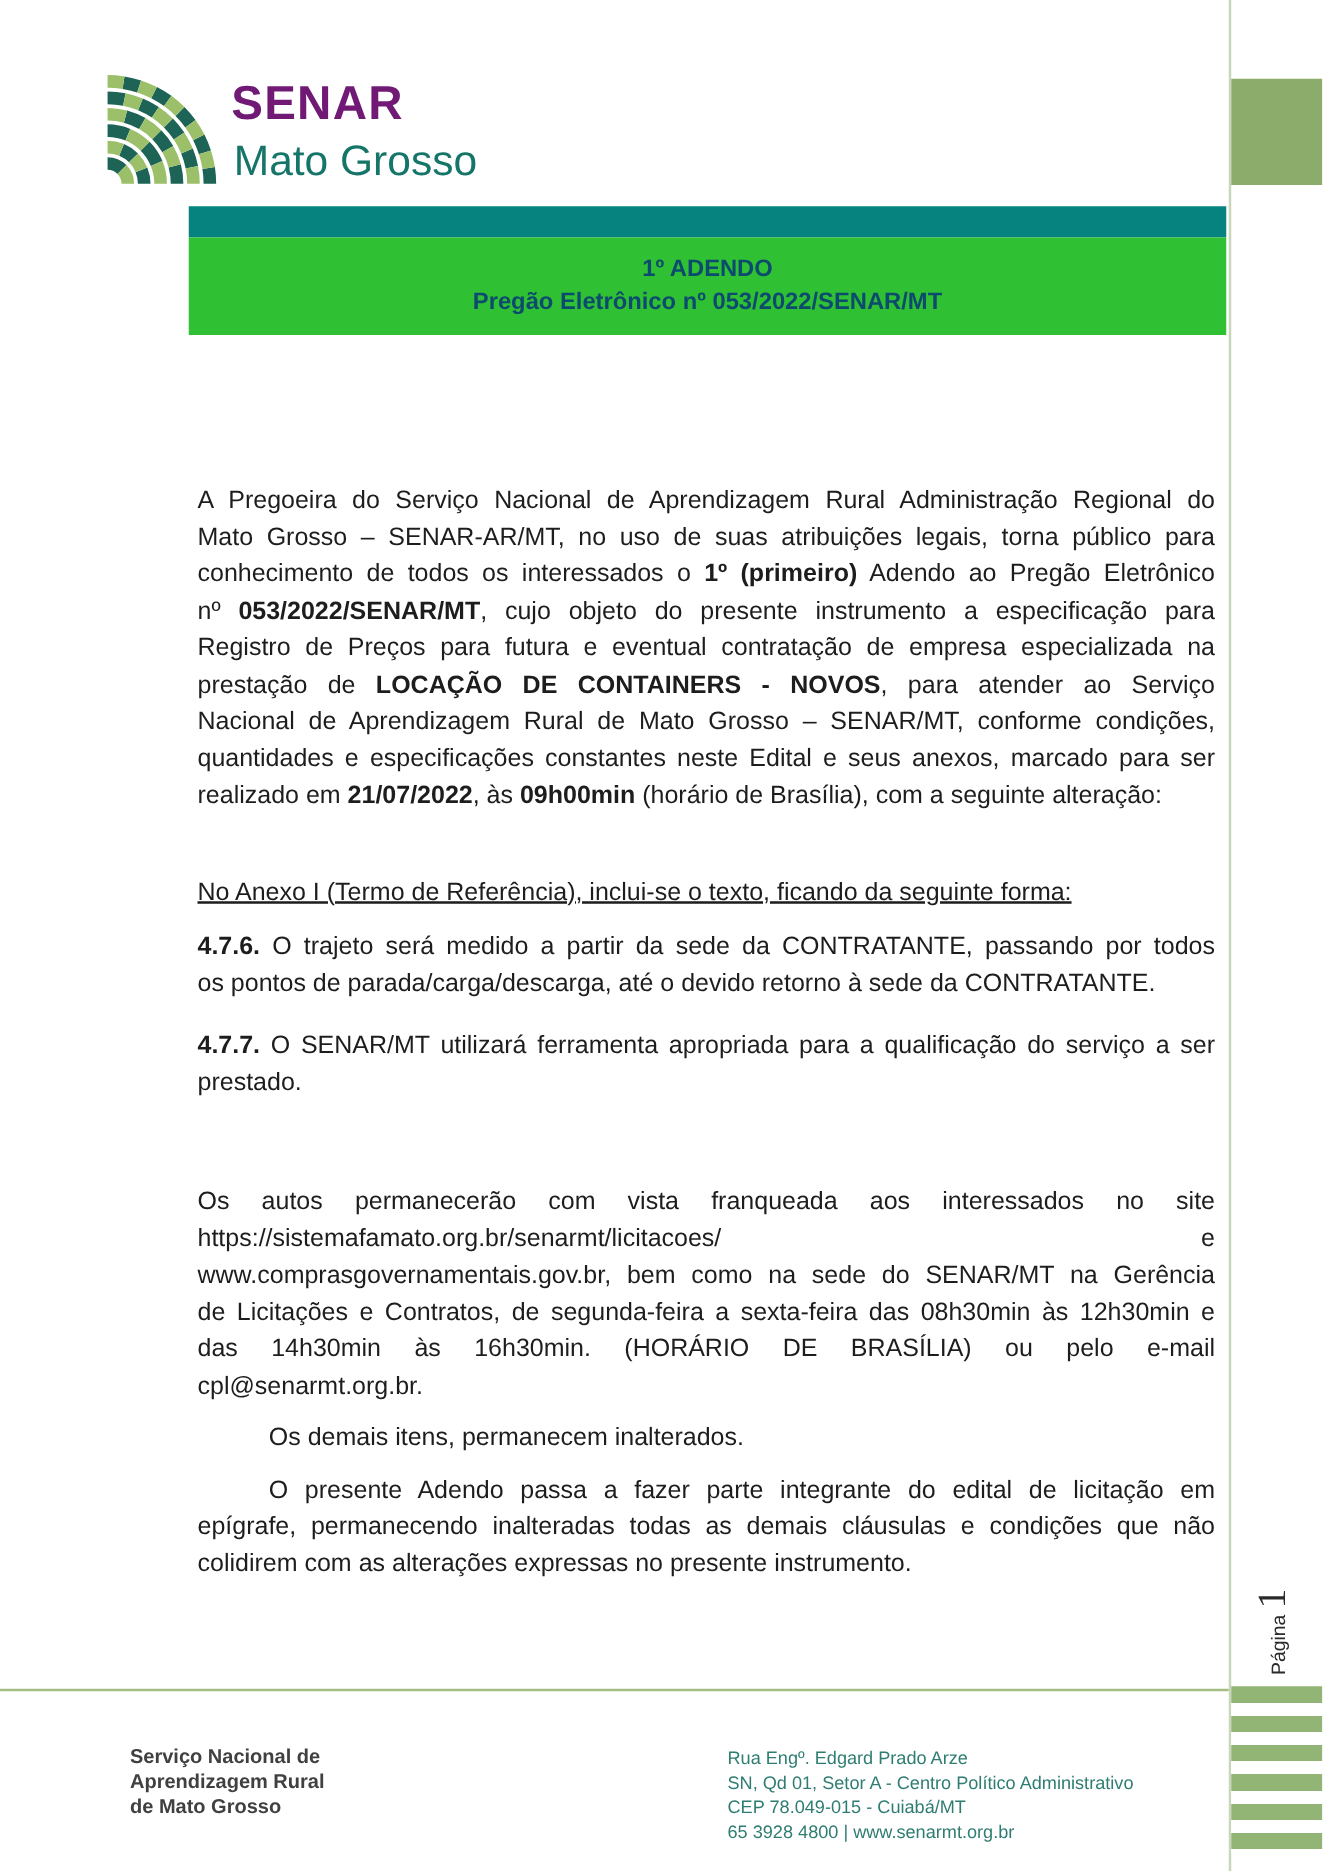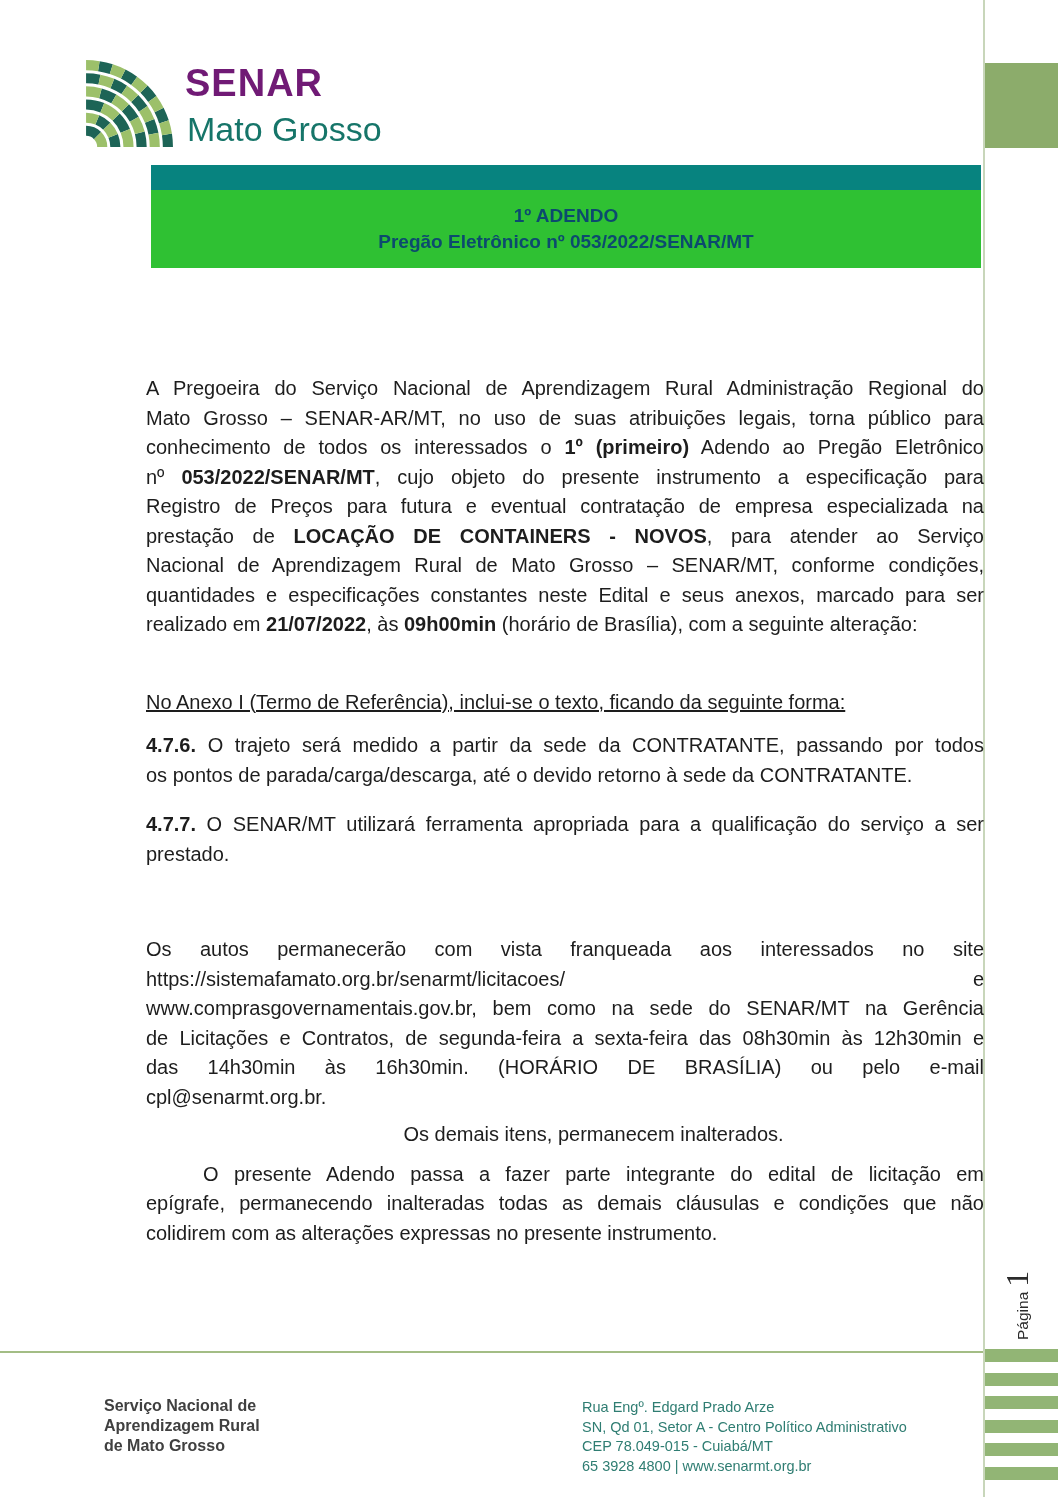--- a/index.html
+++ b/index.html
@@ -18,26 +18,26 @@
   .logo-svg{position:absolute;left:80px;top:52px;}
   .brand-name{position:absolute;left:185px;top:62px;font-size:38px;font-weight:700;color:#701a75;letter-spacing:1px;}
   .brand-region{position:absolute;left:187px;top:110px;font-size:34px;color:#167569;}
   
   .titlebar{position:absolute;left:151px;top:165px;width:830px;}
   .titlebar-teal{height:25px;background:#07837f;}
   .titlebar-green{height:78px;background:#2fc133;color:#0c4a6e;font-weight:700;font-size:19px;
     display:flex;flex-direction:column;justify-content:center;text-align:center;line-height:26px;}
   
   .content{position:absolute;left:146px;top:374px;width:838px;font-size:20px;line-height:29.5px;color:#1d1d1d;}
-  .para{margin:0;}
+  .para{margin:12px;}
   .just{display:block;white-space:pre-line;text-align:justify;text-align-last:justify;}
   .last{display:block;text-align:left;}
   .b{font-weight:700;}
   .u{text-decoration:underline;}
-  .indent{text-indent:57px;text-align:center;}
+  .indent{text-indent:57px;}
   .p-heading{margin-top:48px;}
   .p-476{margin-top:14px;}
   .p-477{margin-top:20px;}
   .p-autos{margin-top:66px;}
   .p-demais{margin-top:8px;}
   .p-final{margin-top:10px;}
   
   .pagenum{position:absolute;left:976px;top:1283px;width:80px;height:34px;transform:rotate(-90deg);
     display:flex;align-items:baseline;gap:5px;color:#2b2b2b;justify-content:flex-start;}
   .pagenum-label{font-size:15.5px;}

